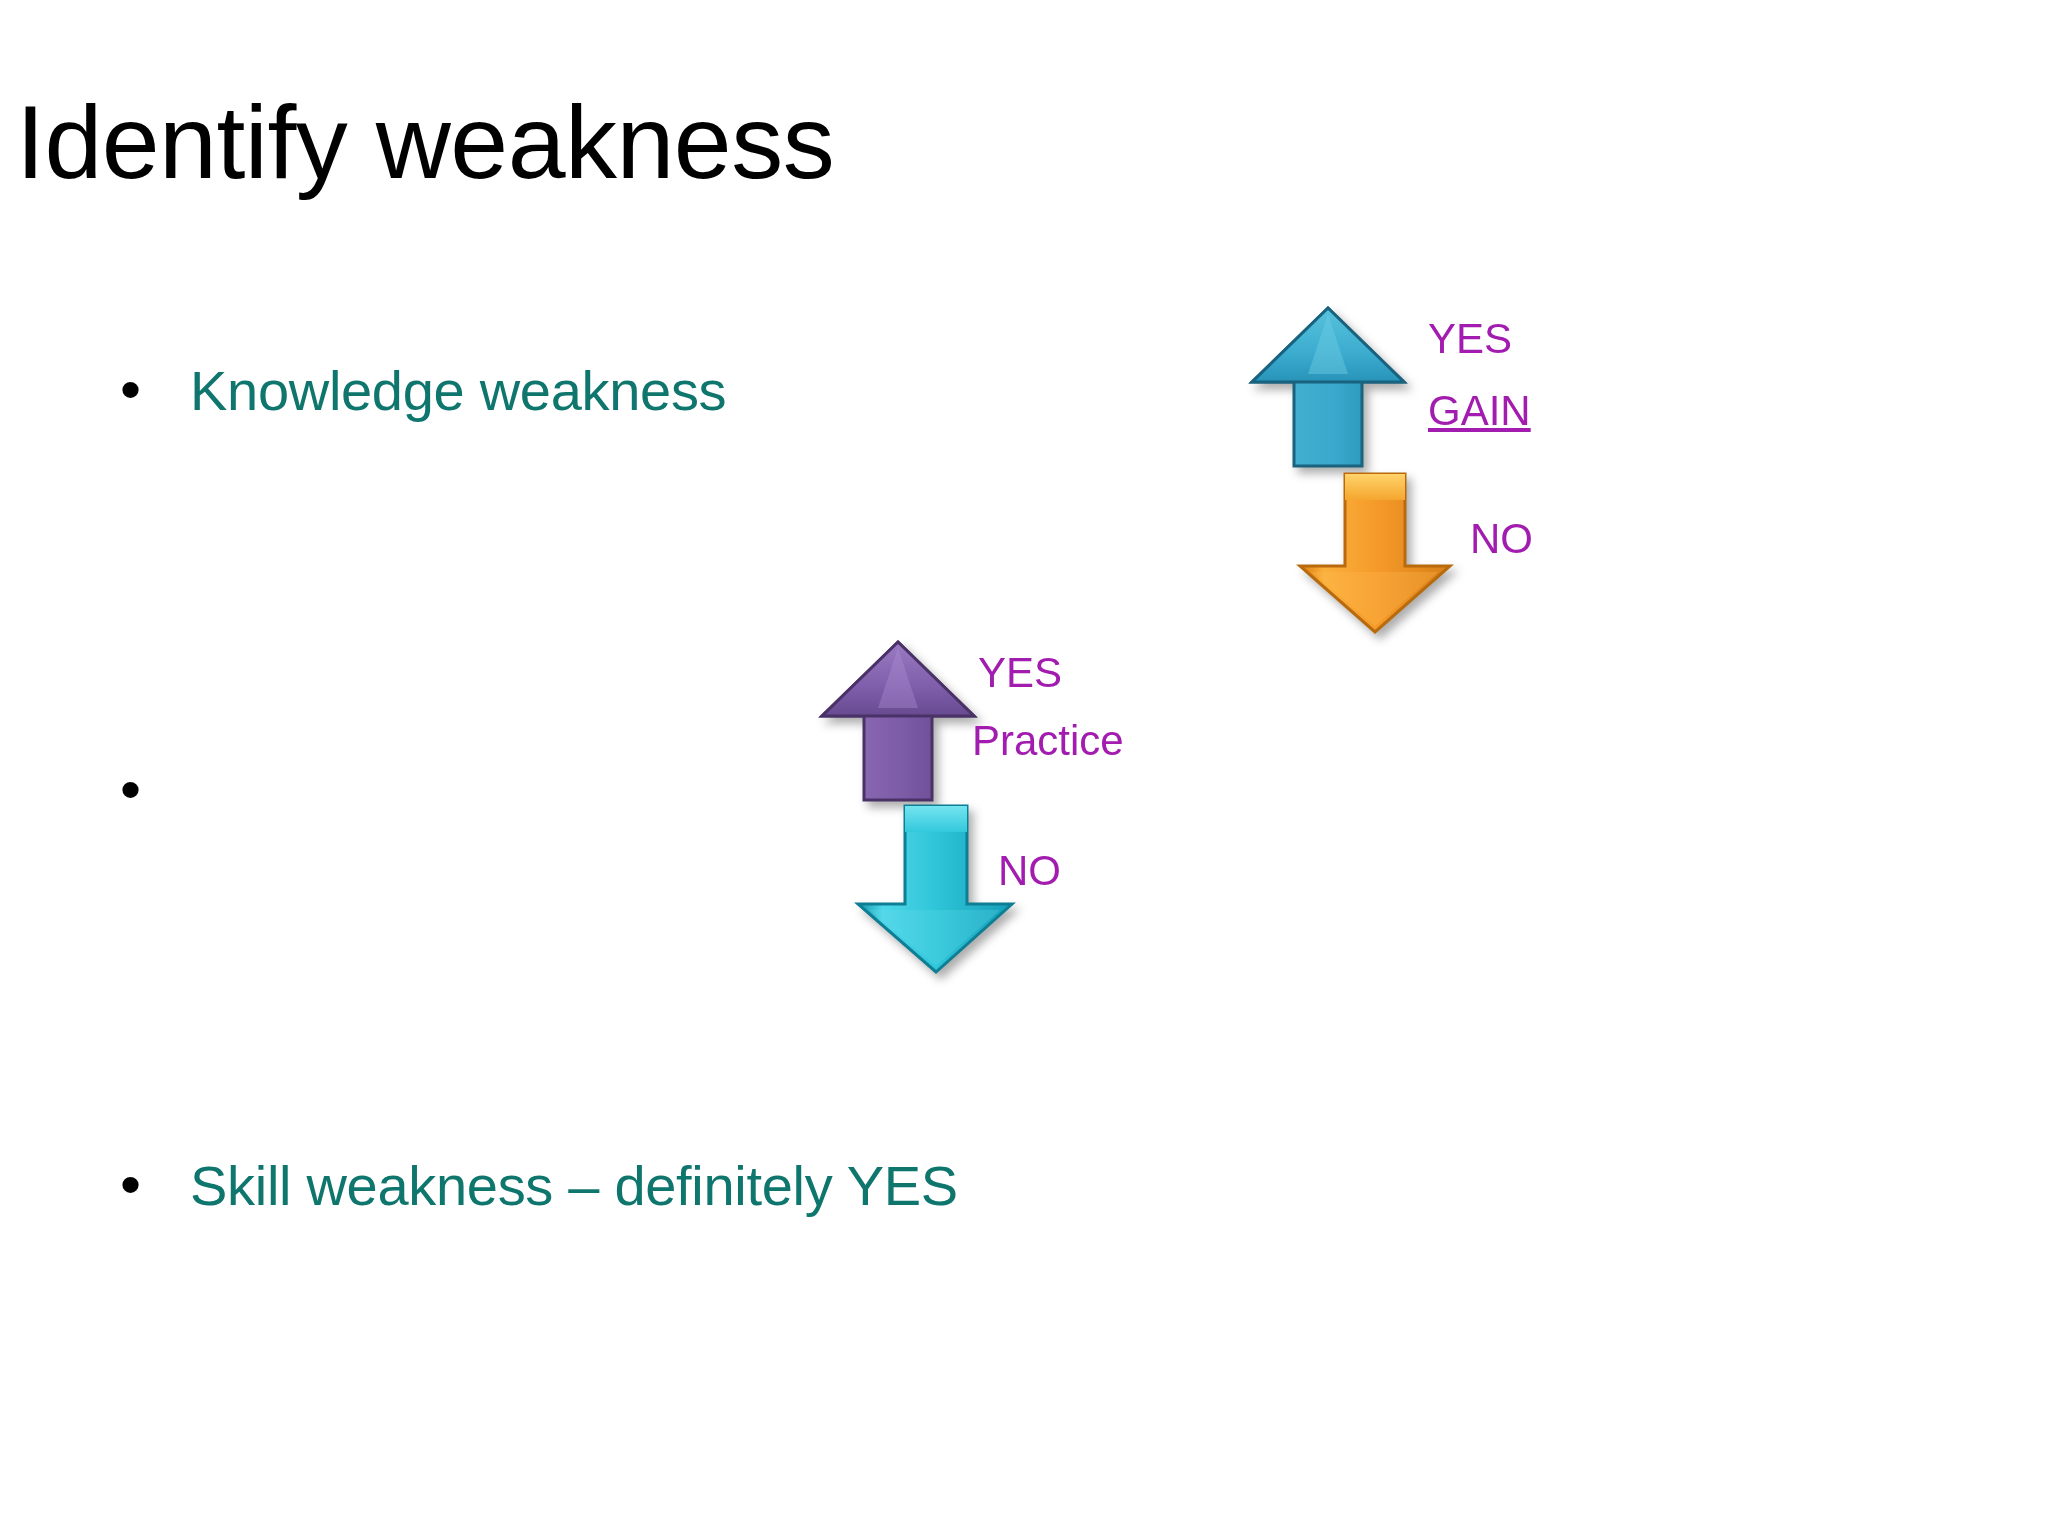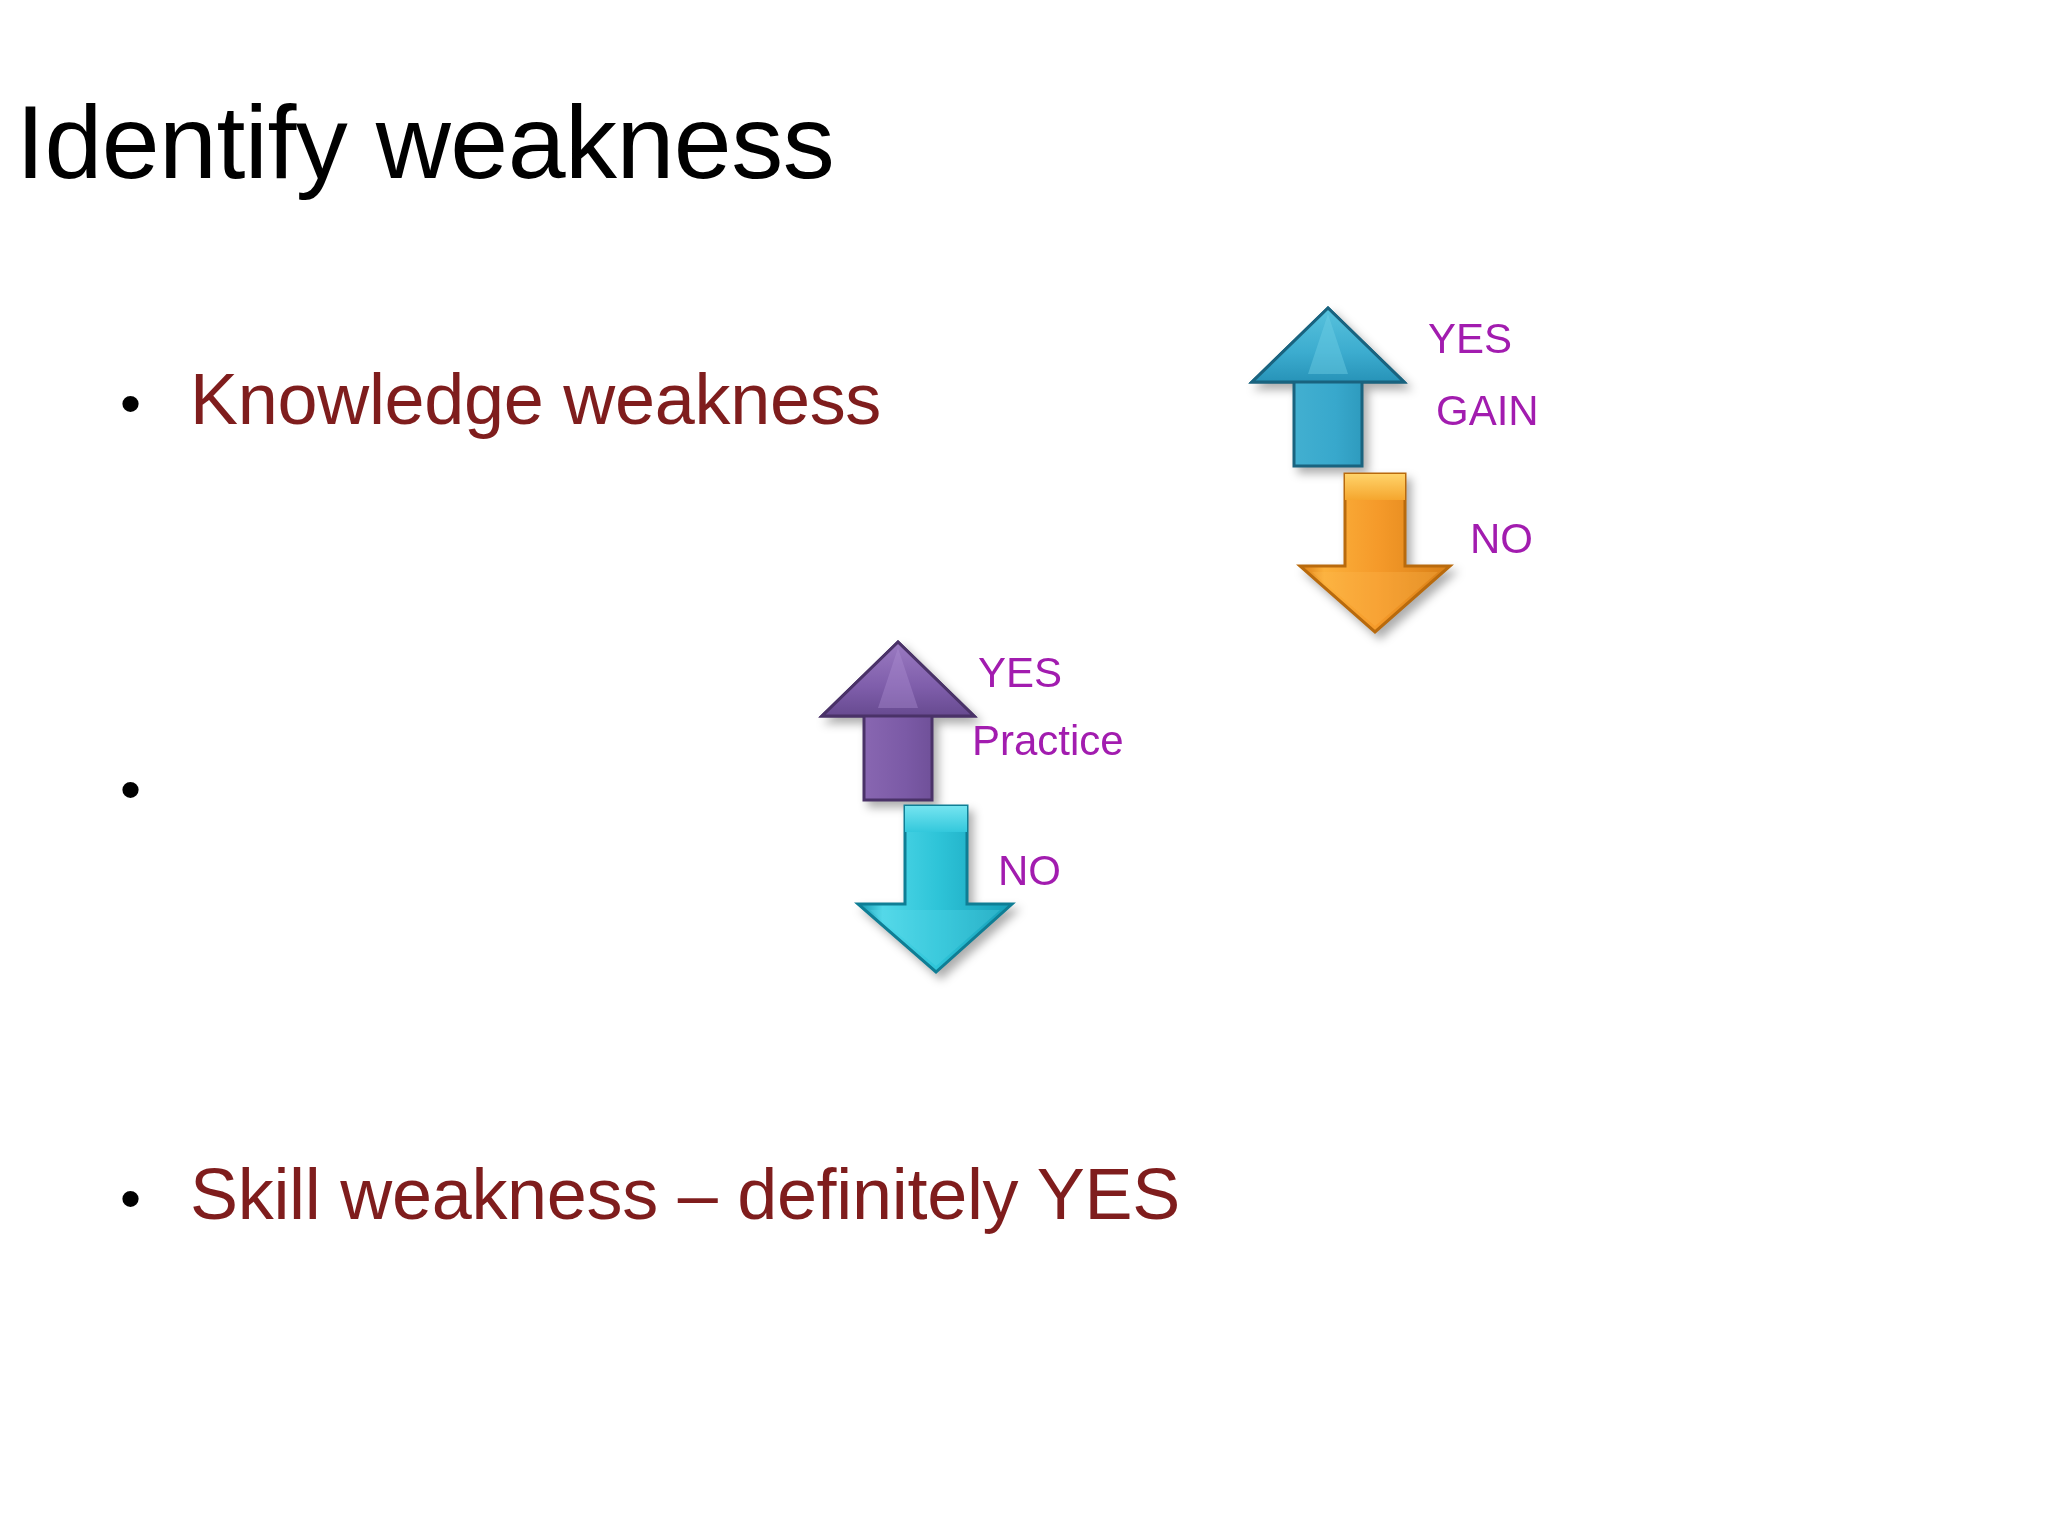--- a/index.html
+++ b/index.html
@@ -61,24 +61,24 @@
 
   .bullet-marker {
     display: inline-block;
     width: 70px;
     font-size: 60px;
     line-height: 1;
     color: #000000;
     flex: none;
   }
   .bullet-text {
-    font-size: 72px;
+    font-size: 56px;
     line-height: 1.1;
     font-weight: 400;
-    color: #7f1d1d;
+    color: #0f766e;
     letter-spacing: -0.3px;
   }
 
   
   .arrow-group {
     position: absolute;
   }
   #arrow-group-knowledge { left: 1230px; top: 290px; width: 520px; height: 370px; }
   #arrow-group-skill     { left: 800px;  top: 630px; width: 520px; height: 365px; }
 
@@ -97,21 +97,21 @@
     font-size: 42px;
     line-height: 1;
     font-weight: 400;
     color: #a21caf;
     white-space: nowrap;
   }
 
   
   #up-arrow-blue      { left: 18px;  top: 14px;  }
   #label-yes-gain-yes { left: 198px; top: 28px;  }
-  #label-yes-gain     { left: 206px; top: 100px; }
+  #label-yes-gain     { left: 198px; top: 100px; text-decoration: underline; }
   #down-arrow-orange  { left: 60px;  top: 178px; }
   #label-no-knowledge { left: 240px; top: 228px; }
 
   
   #up-arrow-purple    { left: 18px;  top: 8px;   }
   #label-yes-practice-yes { left: 178px; top: 22px;  }
   #label-practice     { left: 172px; top: 90px;  }
   #down-arrow-cyan    { left: 50px;  top: 170px; }
   #label-no-skill     { left: 198px; top: 220px; }
 </style>

